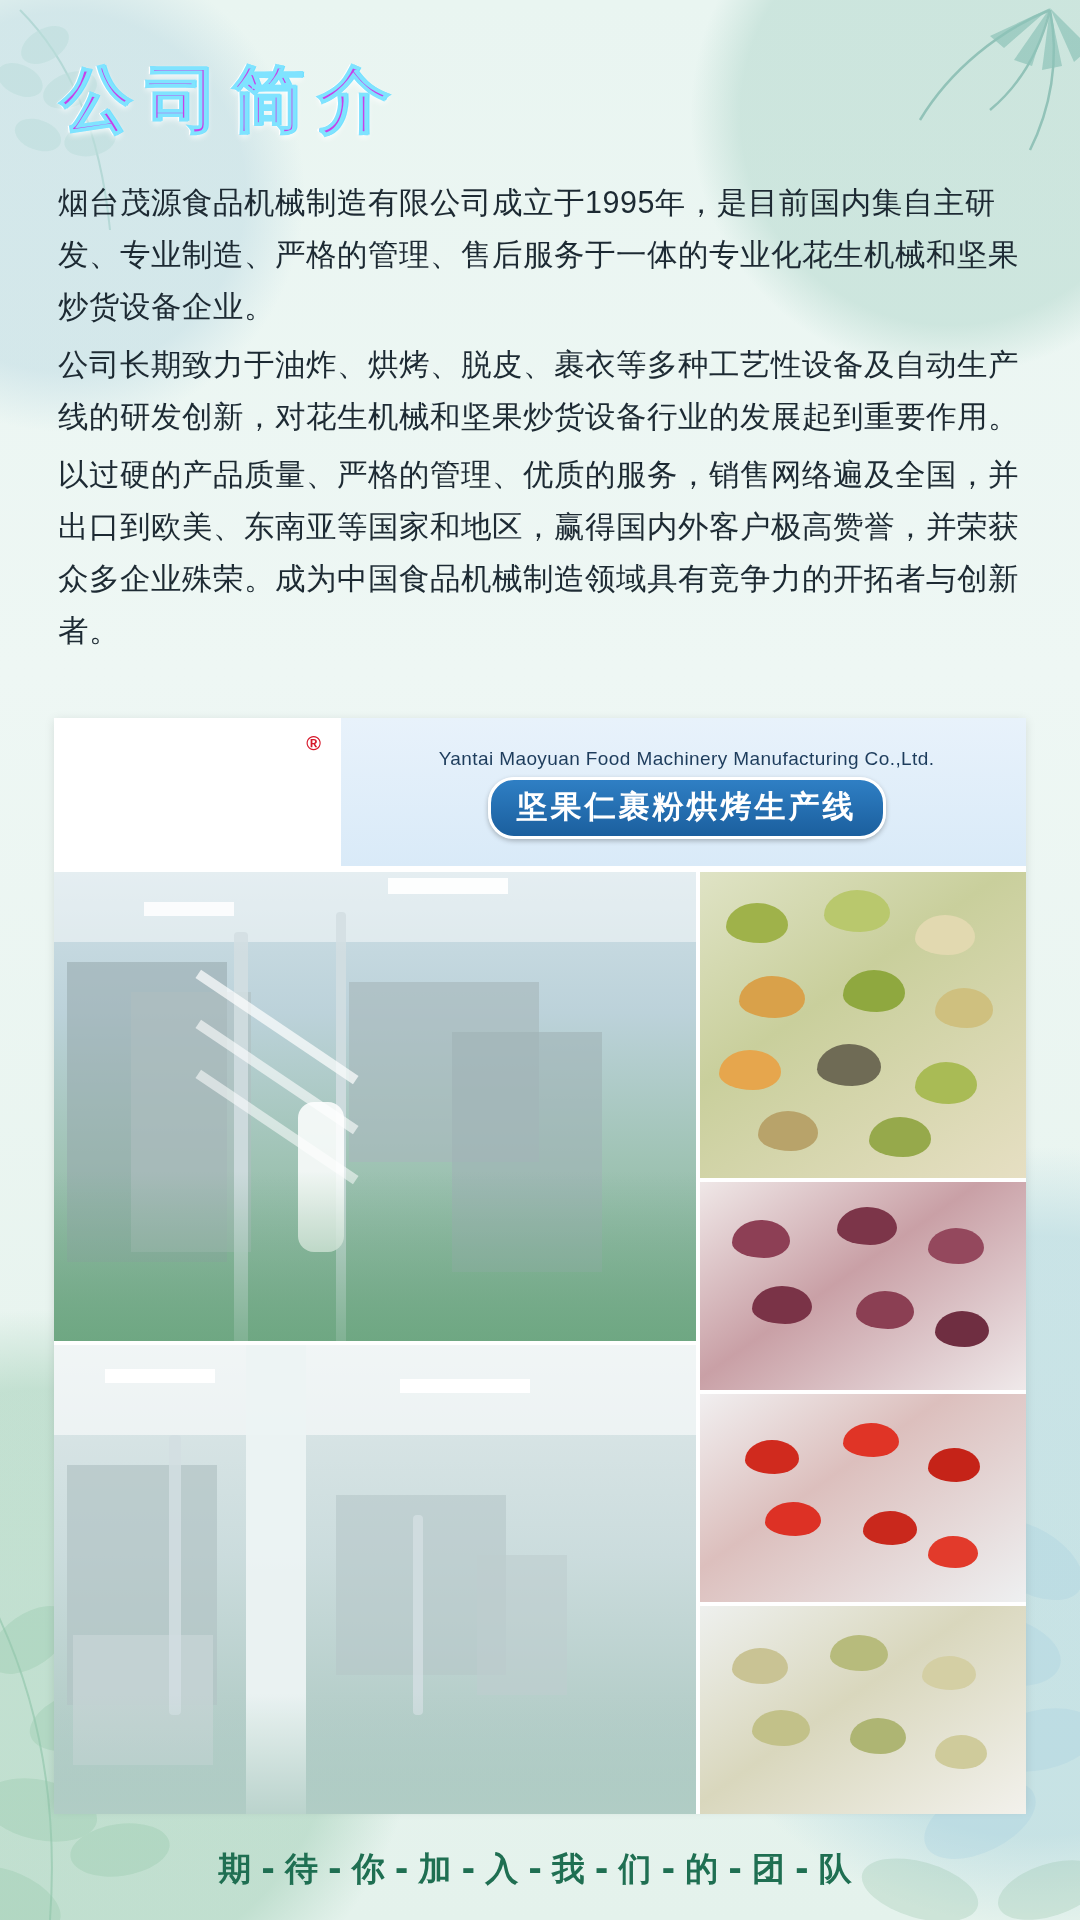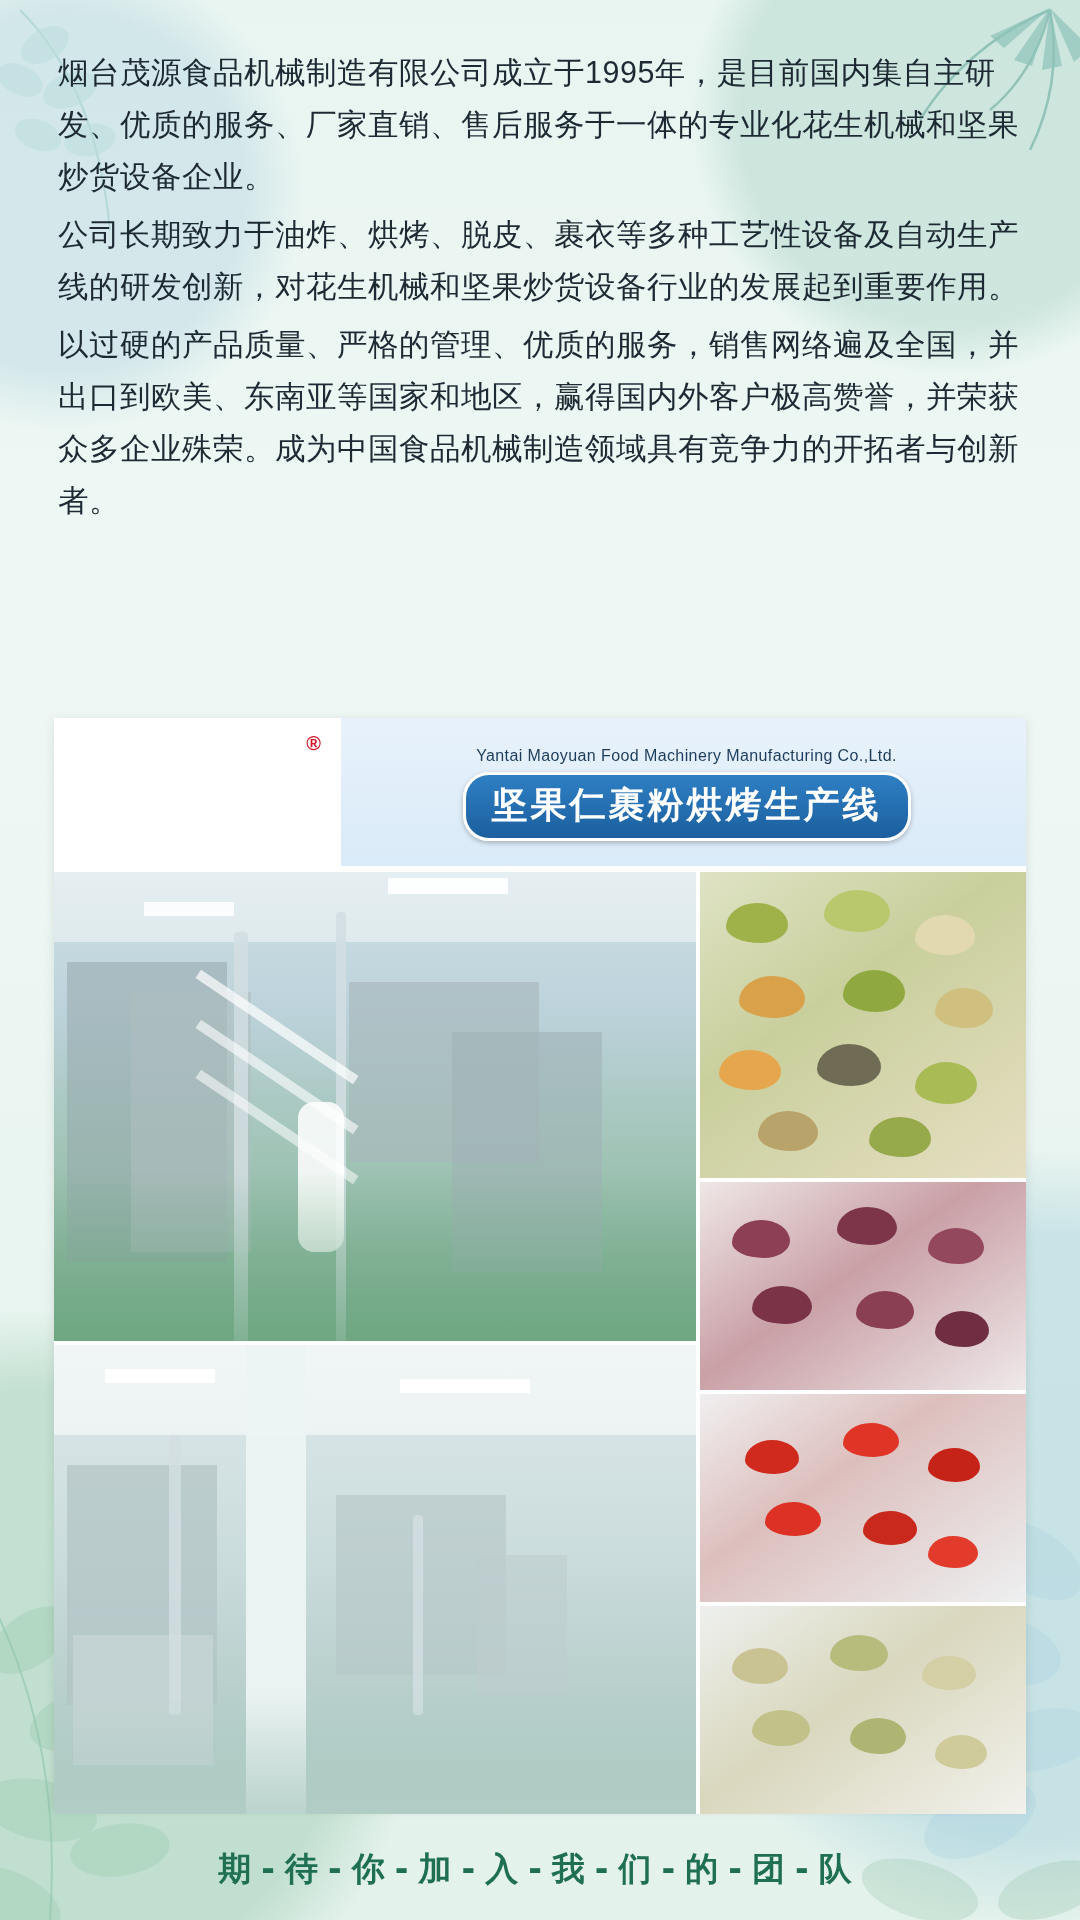--- a/index.html
+++ b/index.html
@@ -104,30 +104,30 @@
     flex:1;
     display:flex;flex-direction:column;justify-content:center;
     padding:6px 10px 6px 16px;
   }
   .cn-name{
     font-family:"DejaVu Sans","Liberation Sans",sans-serif;
     font-size:33px;font-weight:700;color:#15314f;letter-spacing:2px;
     text-align:center;
   }
   .en-name{
-    font-size:16px;color:#1d3c5c;letter-spacing:.4px;text-align:center;margin-top:3px;
+    font-size:19px;color:#1d3c5c;letter-spacing:.4px;text-align:center;margin-top:3px;
     font-family:"Liberation Sans",sans-serif;
   }
   .ribbon{
     margin:7px auto 0 auto;
     background:linear-gradient(180deg,#2f7fc4 0%,#1b5f9e 100%);
     border:3px solid #ffffff;
     border-radius:26px;
     color:#fff;
-    font-size:36px;font-weight:700;letter-spacing:3px;
+    font-size:31px;font-weight:700;letter-spacing:3px;
     padding:6px 26px 8px 26px;
     box-shadow:0 2px 5px rgba(0,0,0,.25);
     width:max-content;
   }
 
   .grid{
     display:flex;
     height:942px;
     gap:4px;
     padding:4px 0 0 0;
@@ -234,23 +234,24 @@
       </g>
       <g fill="#8fbfa4" opacity=".5">
         <ellipse cx="120" cy="420" rx="60" ry="28" transform="rotate(16 120 420)"></ellipse>
         <ellipse cx="250" cy="420" rx="54" ry="26" transform="rotate(-18 250 420)"></ellipse>
       </g>
     </svg>
   </div>
 
   <div class="inner">
 
+    <h1 class="title">公司简介</h1>
 
     <div class="body-text">
-      <p>烟台茂源食品机械制造有限公司成立于1995年，是目前国内集自主研发、优质的服务、厂家直销、售后服务于一体的专业化花生机械和坚果炒货设备企业。</p>
+      <p>烟台茂源食品机械制造有限公司成立于1995年，是目前国内集自主研发、专业制造、严格的管理、售后服务于一体的专业化花生机械和坚果炒货设备企业。</p>
       <p>公司长期致力于油炸、烘烤、脱皮、裹衣等多种工艺性设备及自动生产线的研发创新，对花生机械和坚果炒货设备行业的发展起到重要作用。</p>
       <p>以过硬的产品质量、严格的管理、优质的服务，销售网络遍及全国，并出口到欧美、东南亚等国家和地区，赢得国内外客户极高赞誉，并荣获众多企业殊荣。成为中国食品机械制造领域具有竞争力的开拓者与创新者。</p>
     </div>
 
     <div class="media">
 
       <div class="brandbar">
         <div class="logo-cell">
           <span class="logo-reg">®</span>
         </div>

